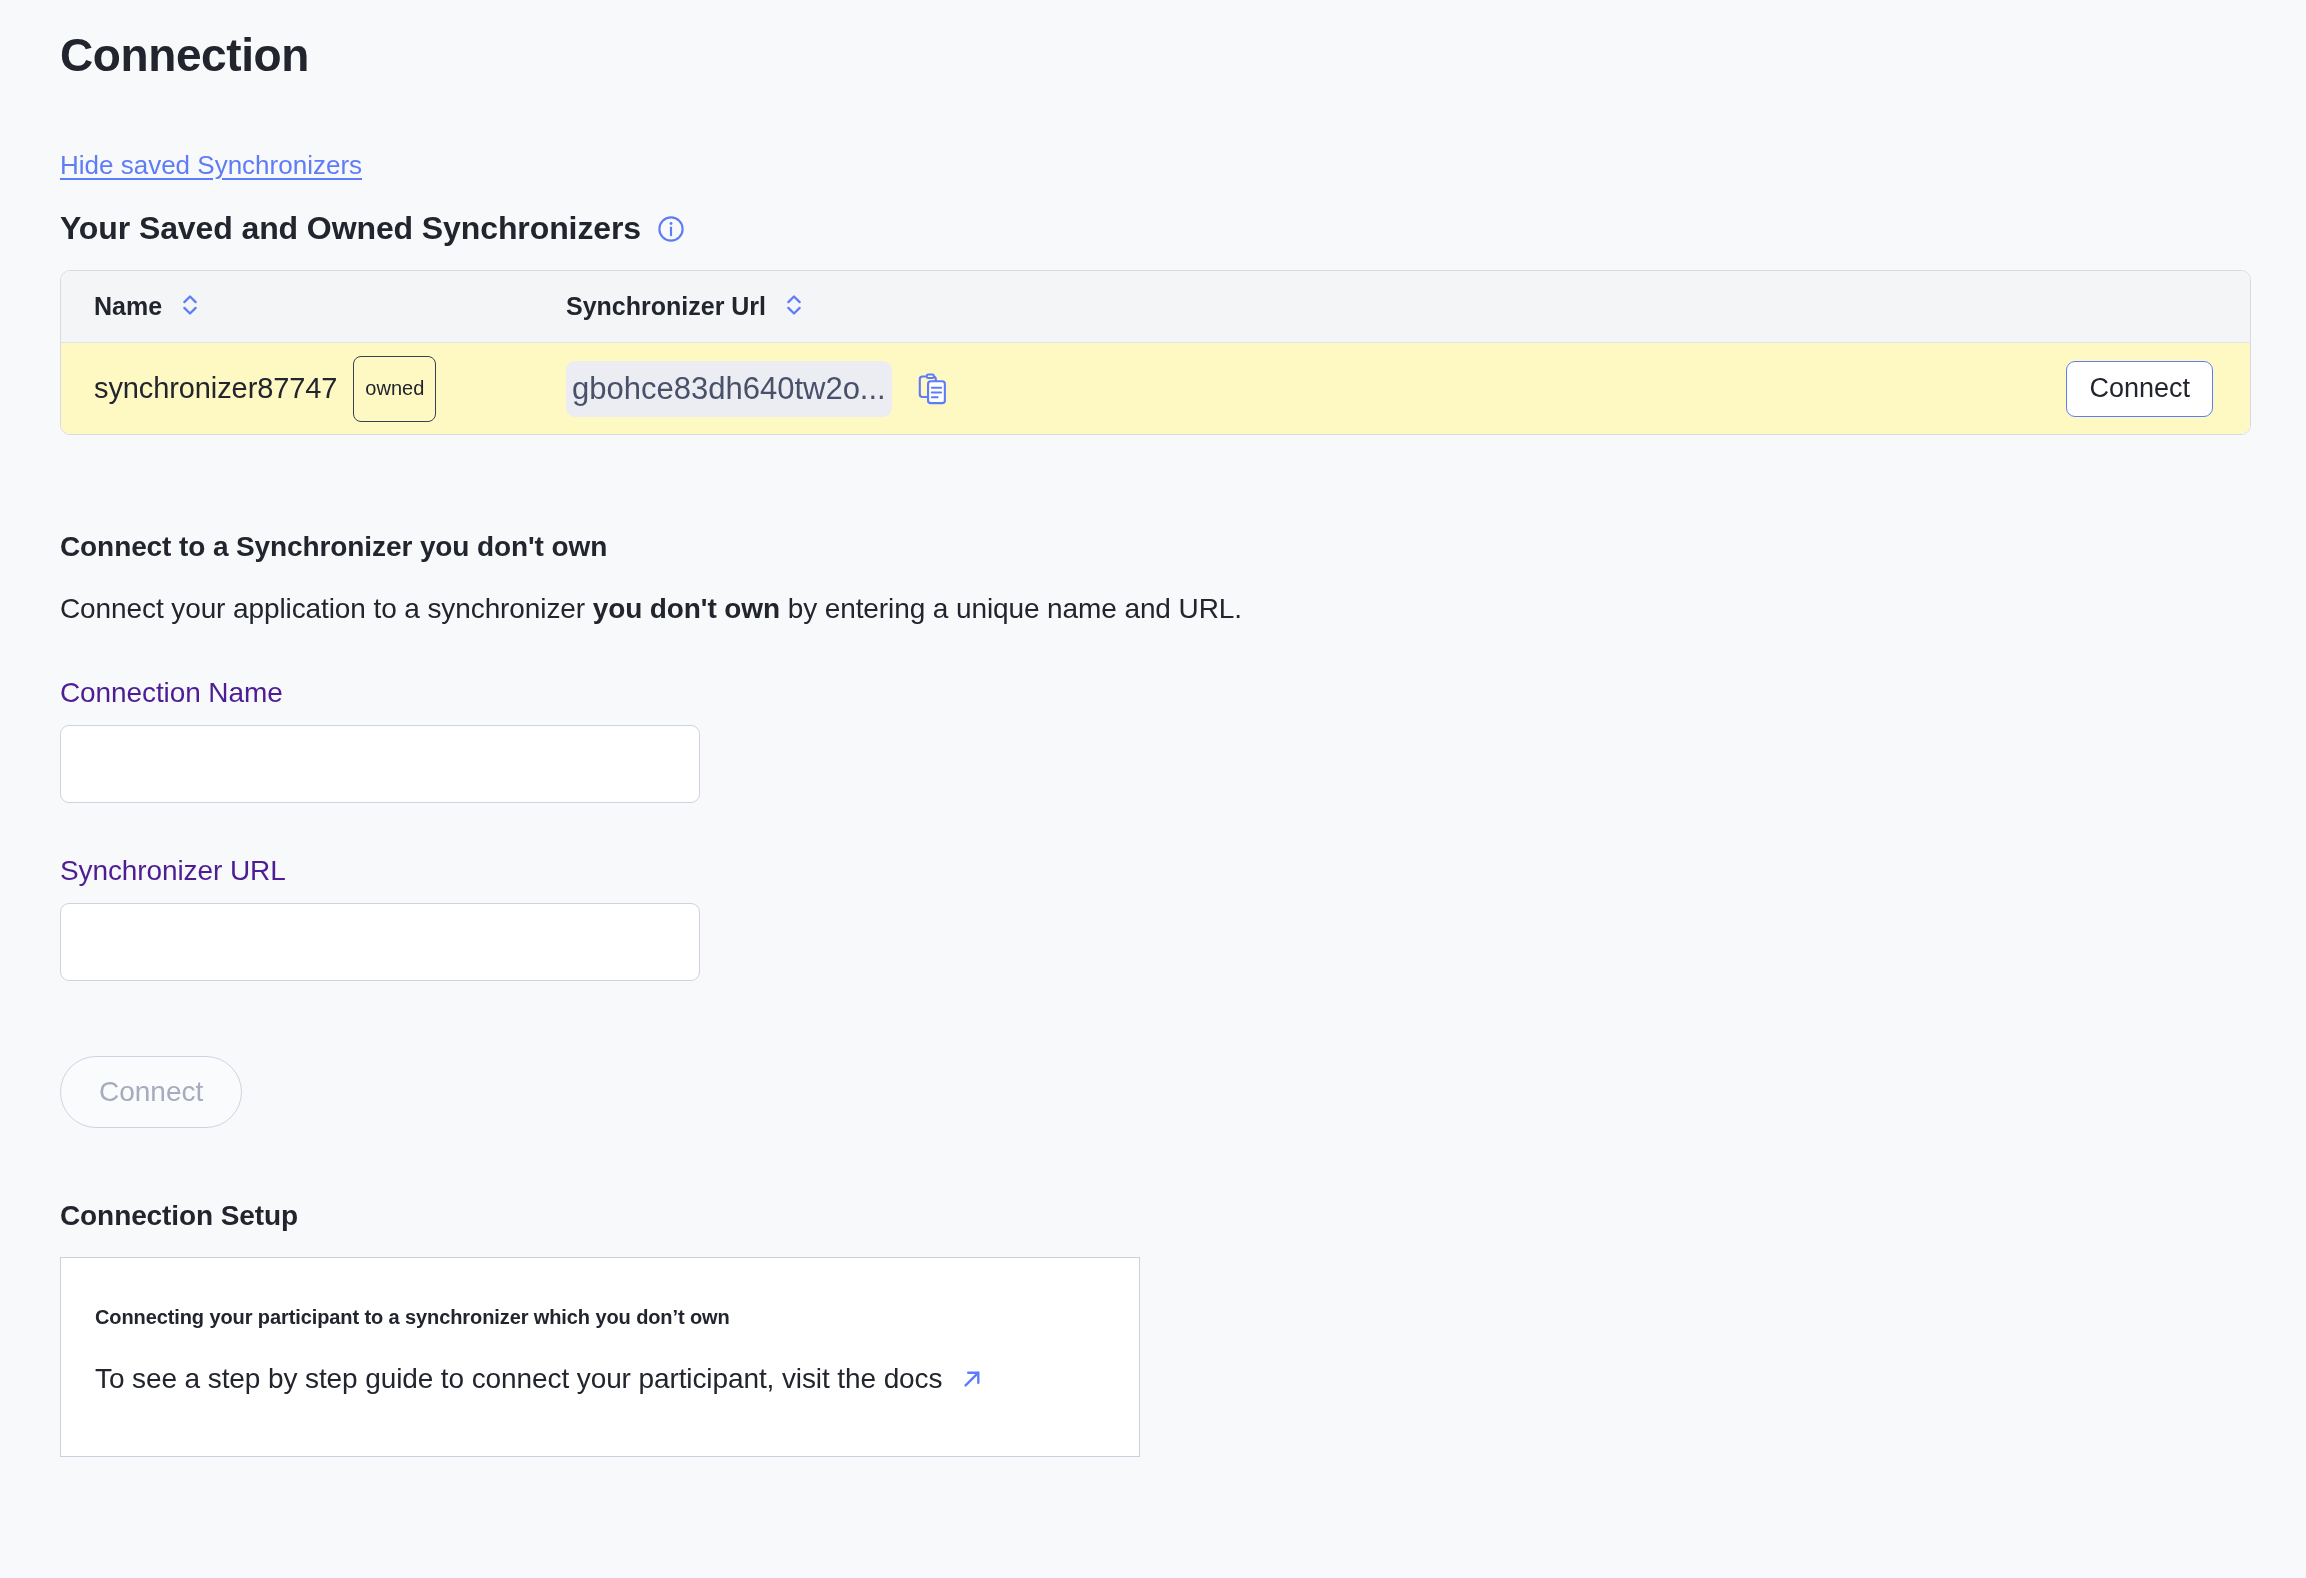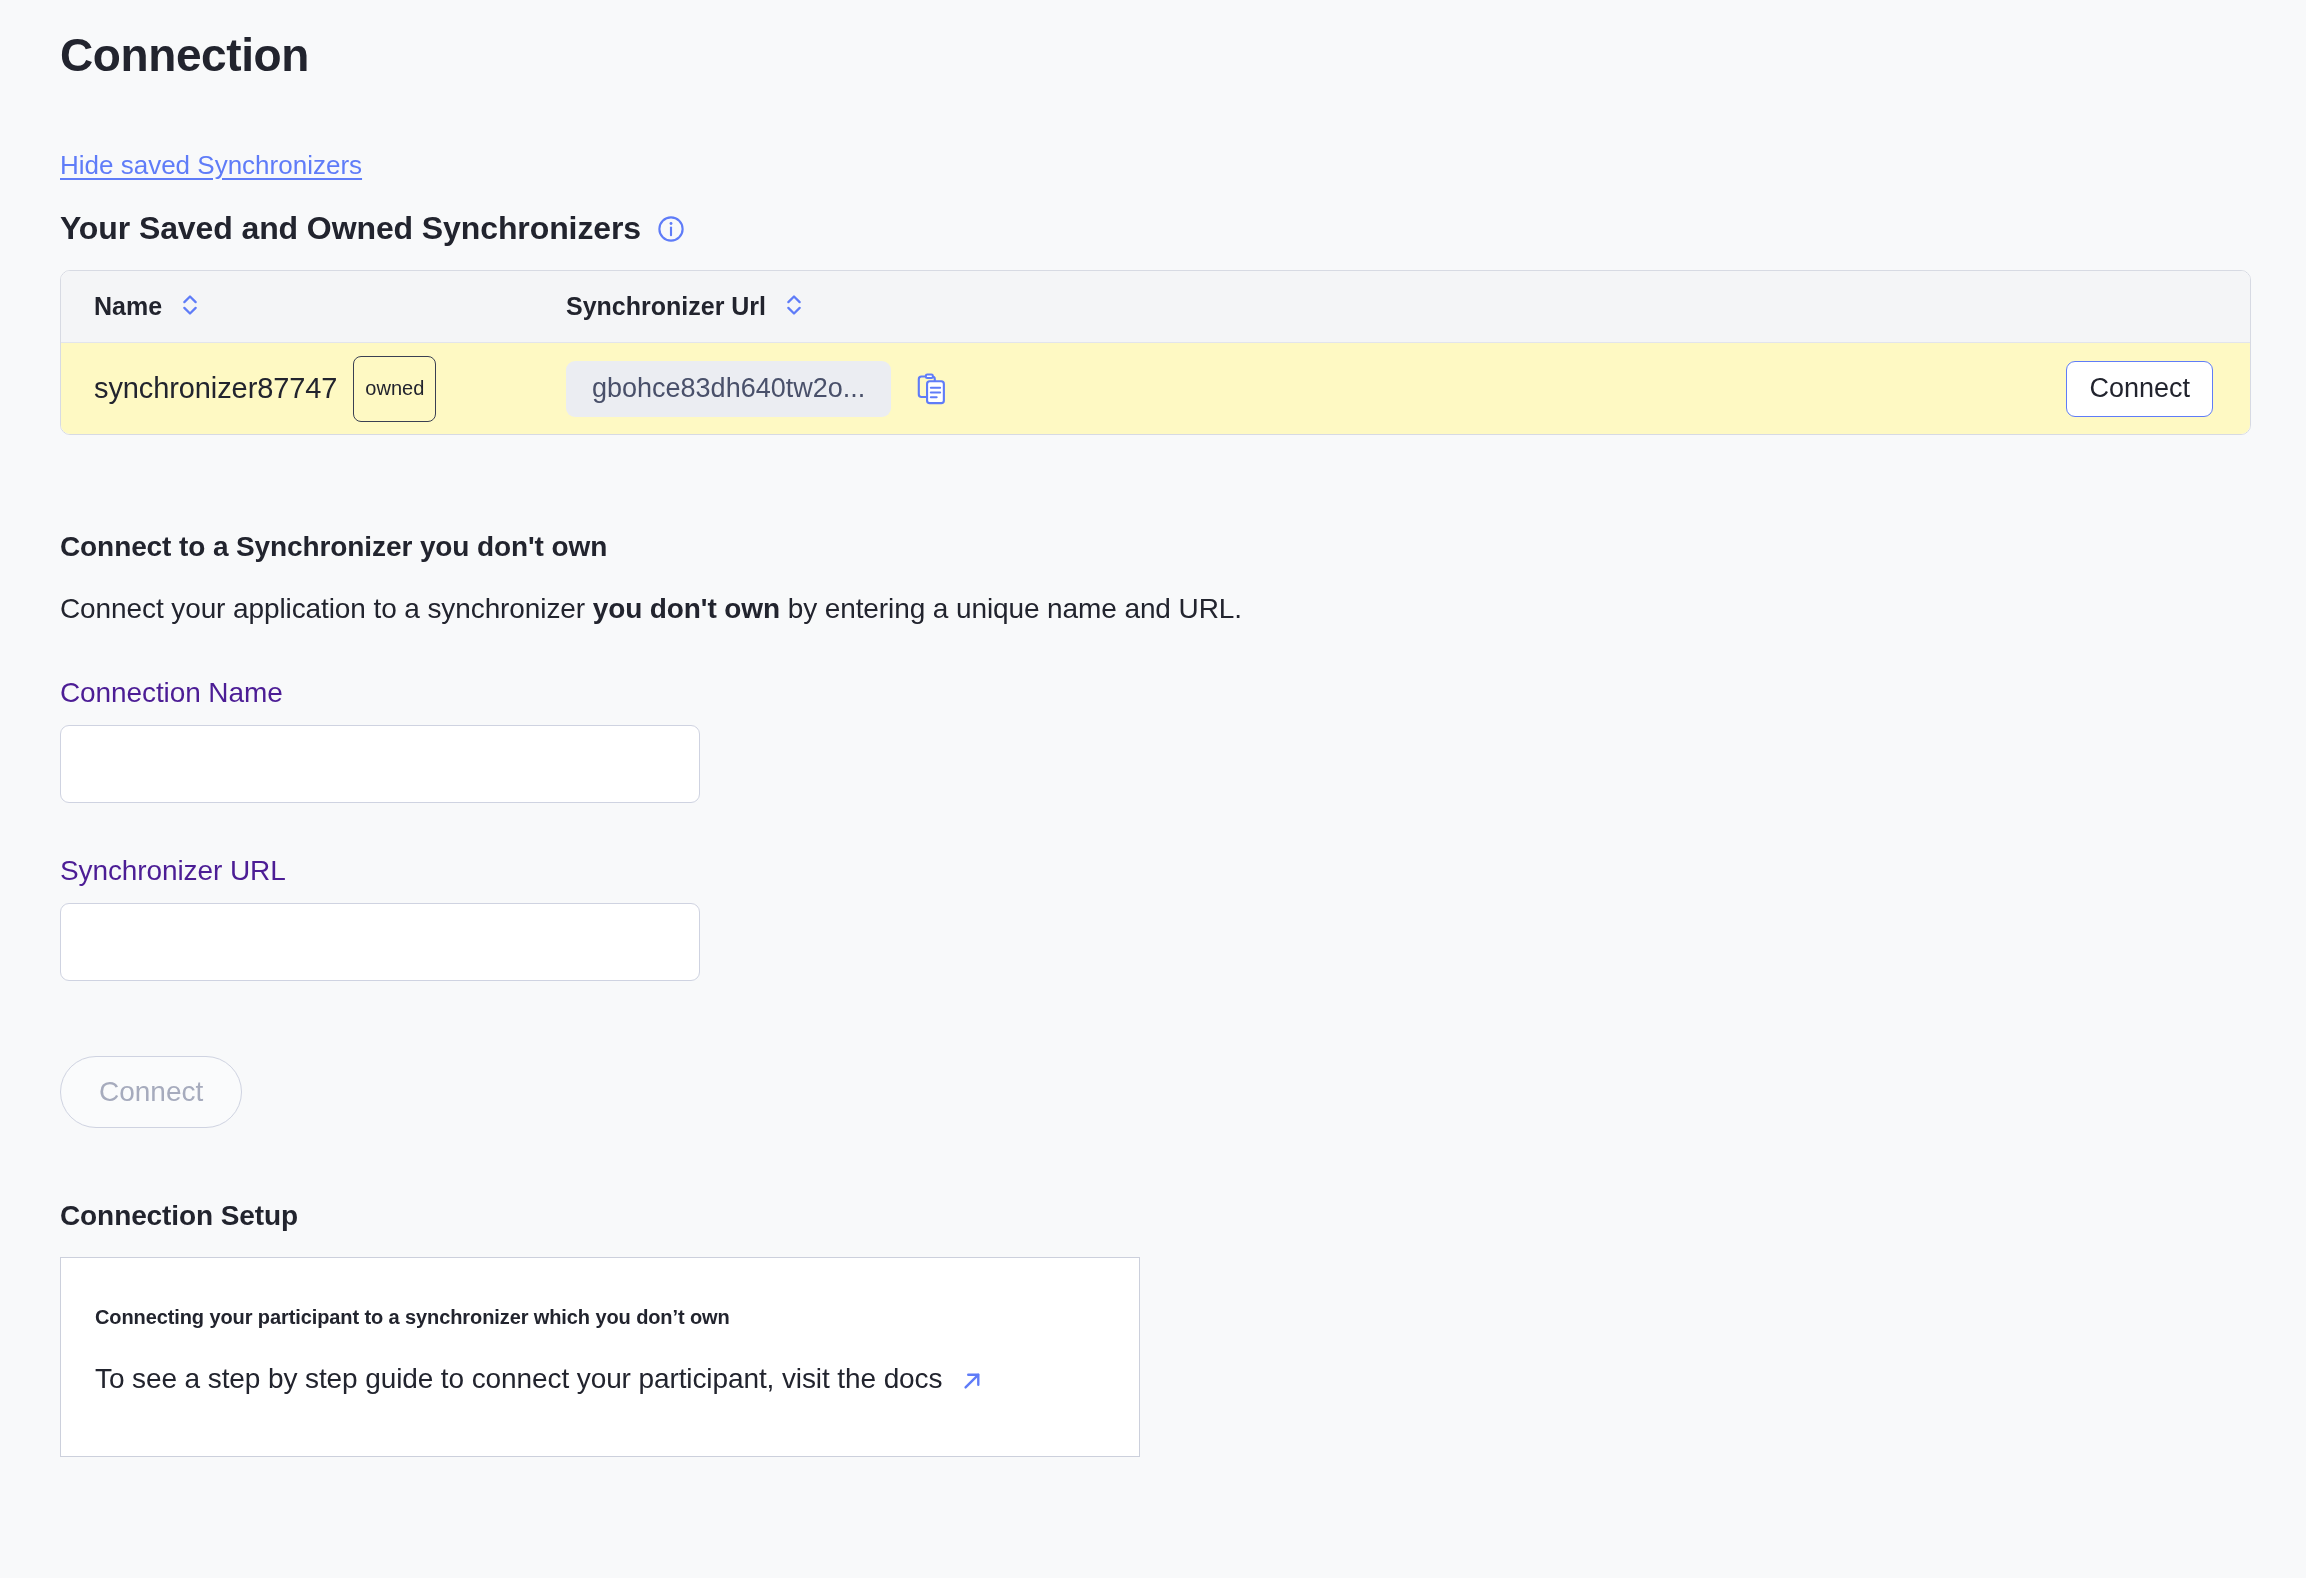--- a/index.html
+++ b/index.html
@@ -137,24 +137,24 @@
   .td-url {
     flex: 1;
     display: flex;
     align-items: center;
     gap: 26px;
   }
   .url-chip {
     display: inline-flex;
     align-items: center;
     height: 56px;
-    padding: 0 26px;
+    padding: 0 6px;
     background: #ebedf2;
     border-radius: 9px;
-    font-size: 27px;
+    font-size: 31px;
     color: #49506a;
     white-space: nowrap;
     cursor: pointer;
   }
   .copy-icon {
     display: inline-flex;
     align-items: center;
     justify-content: center;
     cursor: pointer;
   }
@@ -247,21 +247,21 @@
   }
   .setup-card-title {
     font-size: 20px;
     font-weight: 700;
     color: #22242e;
     letter-spacing: -0.1px;
   }
   .setup-card-line {
     margin-top: 34px;
     display: flex;
-    align-items: flex-end;
+    align-items: center;
     gap: 16px;
     font-size: 28px;
     color: #22242e;
     letter-spacing: -0.1px;
   }
   .ext-link-icon {
     display: inline-flex;
     align-items: center;
     justify-content: center;
     cursor: pointer;

